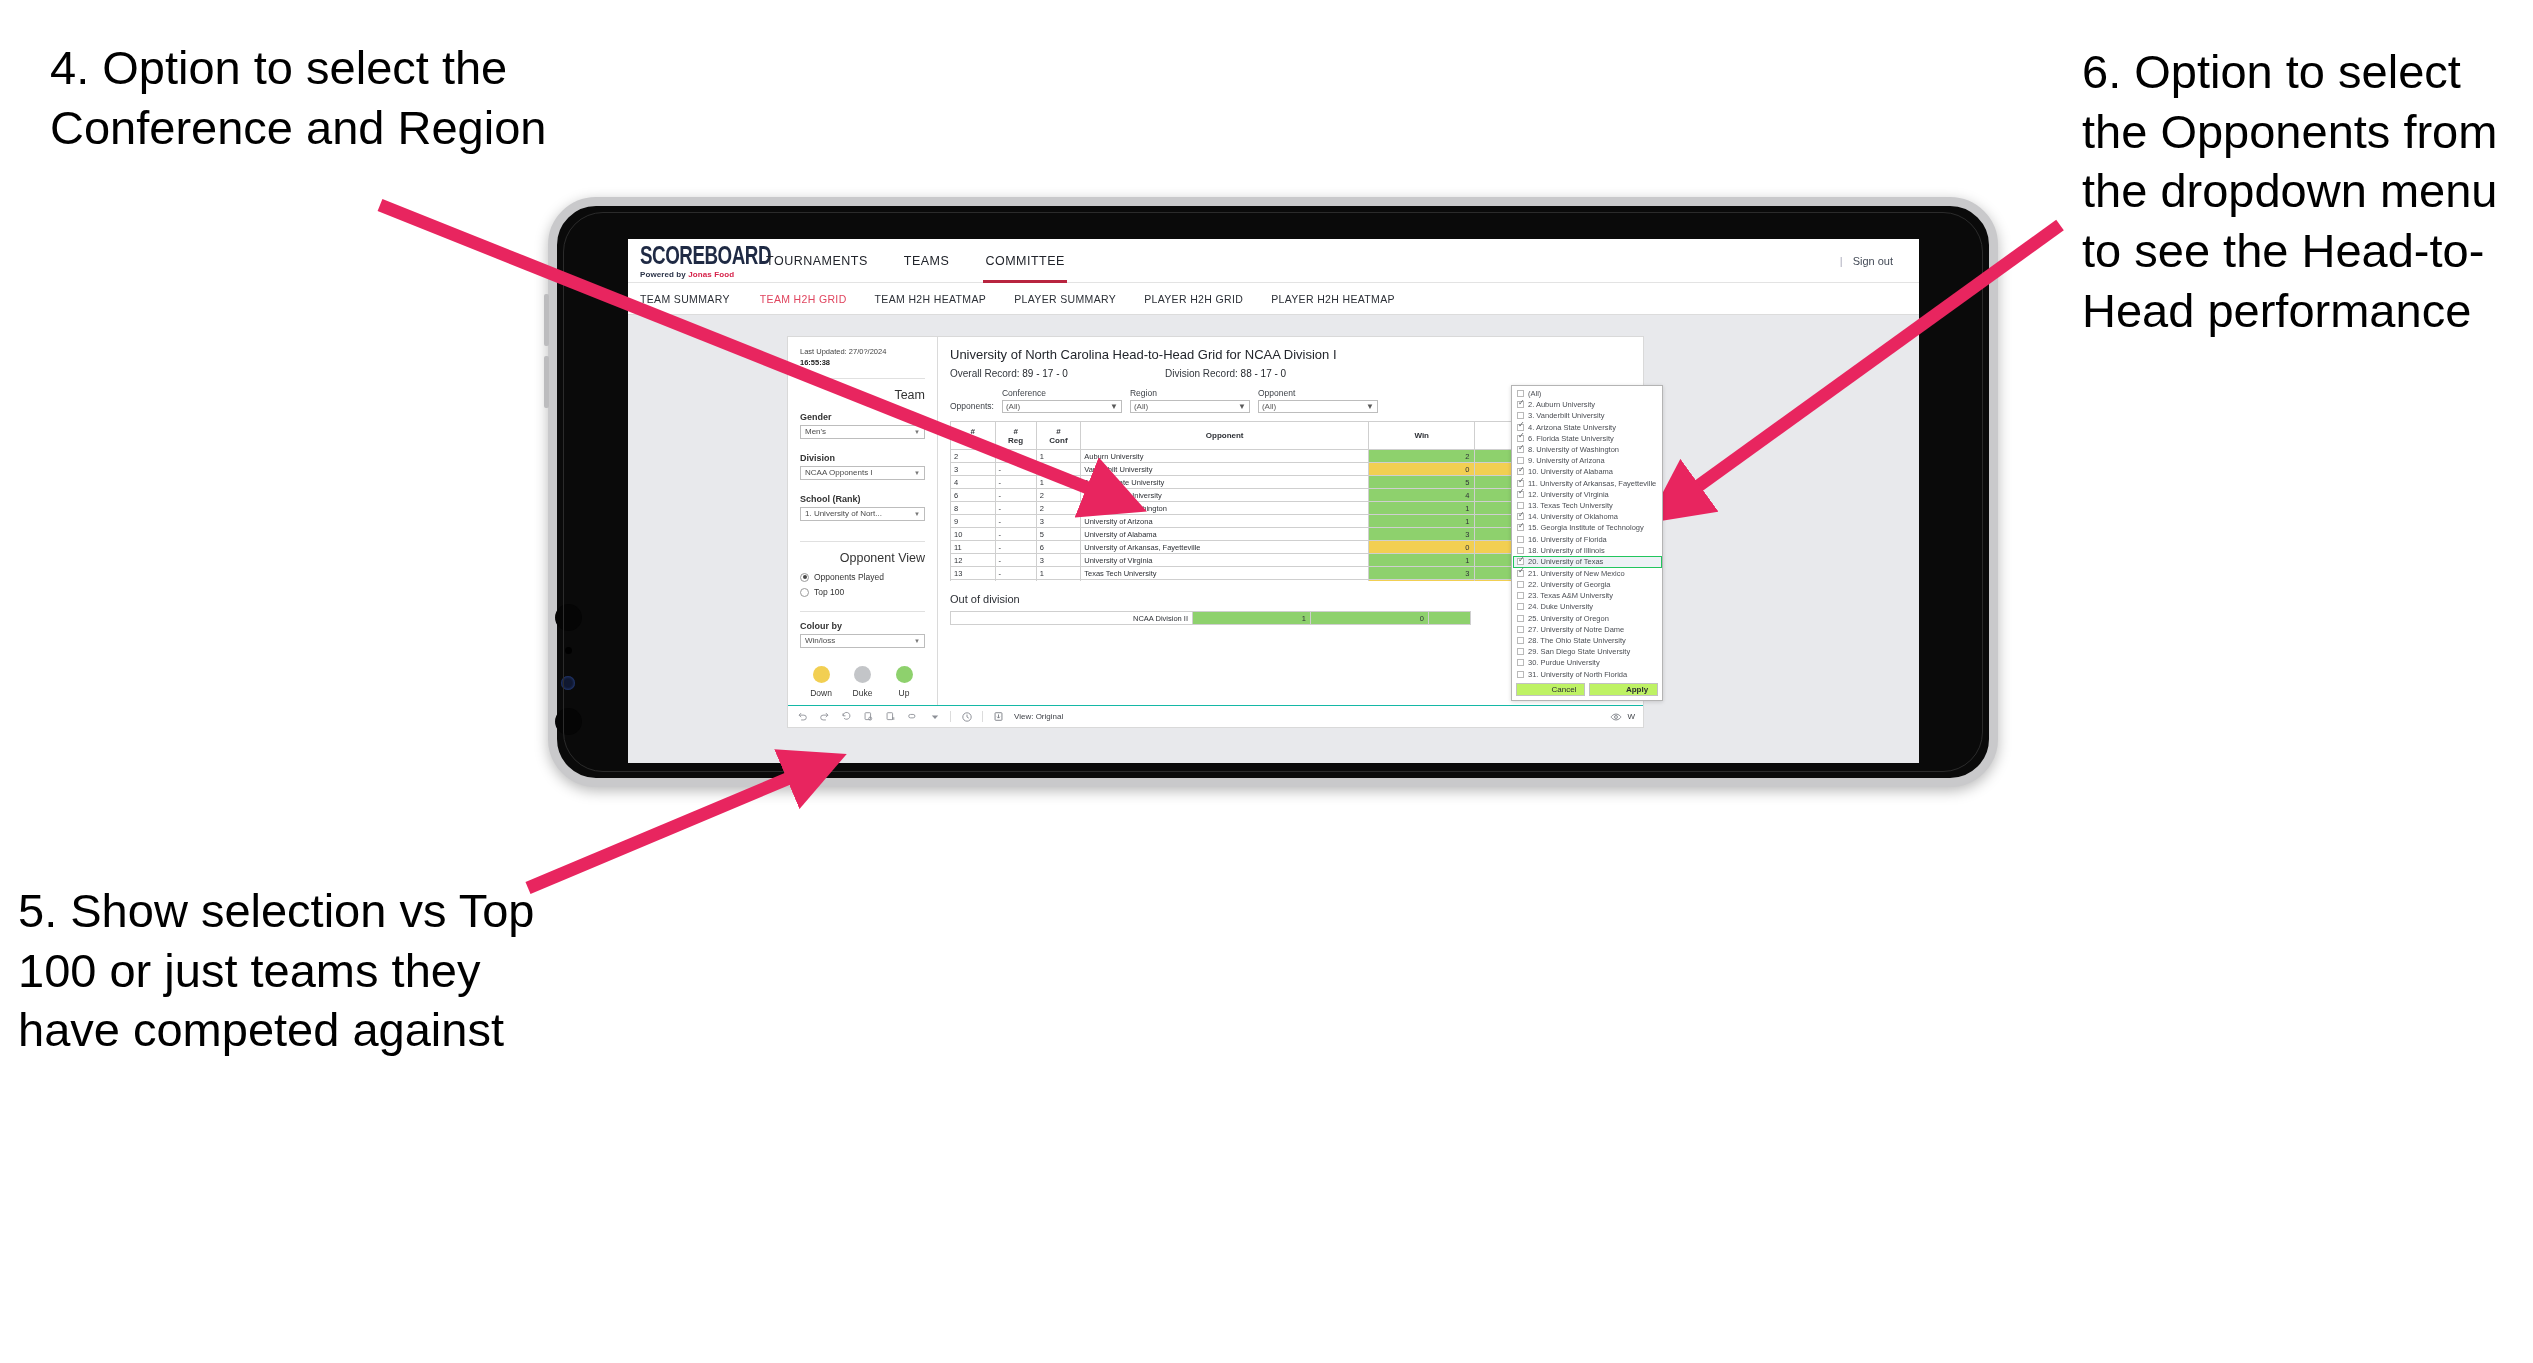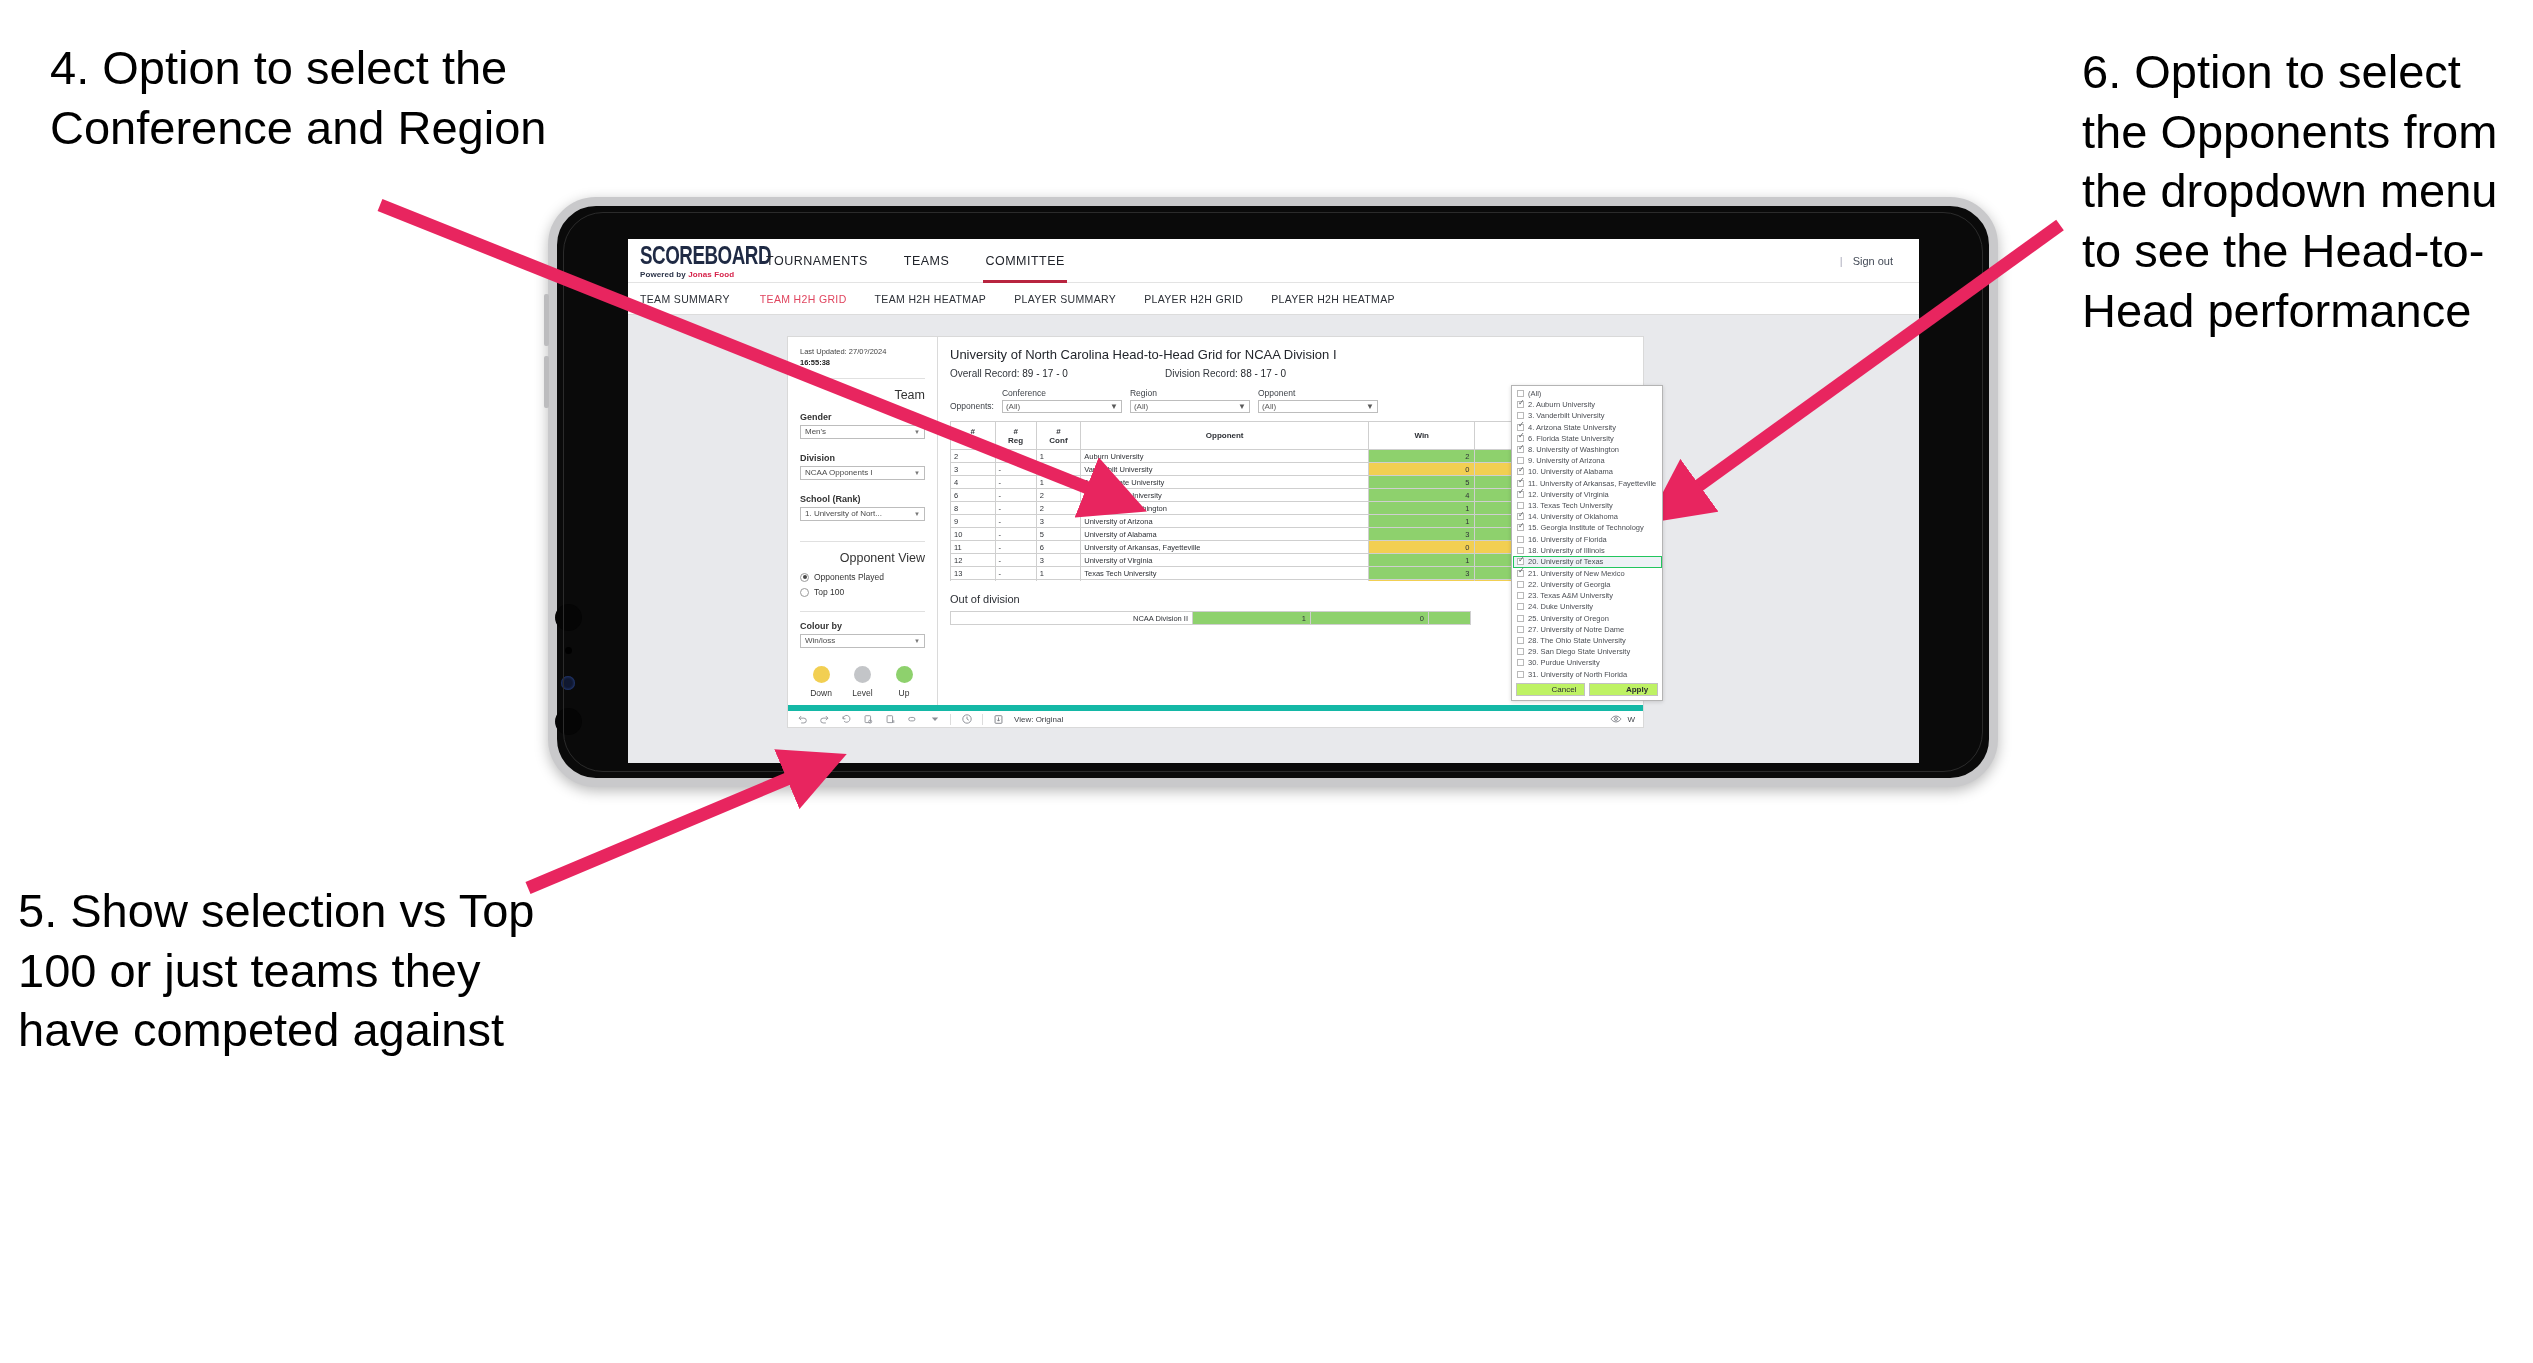--- a/index.html
+++ b/index.html
@@ -183,21 +183,21 @@
   }
   .dd-foot { display:flex; gap:4px; padding: 3px 4px 4px 4px; }
   .dd-btn {
     flex:1; height: 13px; background:#bef264; border:1px solid #c2c2c2;
     font-size: 8px; color:#2d2f33; display:flex; align-items:center; justify-content:center; cursor:pointer;padding-left:27px;
   }
   .dd-btn.apply { font-weight:700; }
 
   
   .vizfoot {
-    height: 22px; border-top:6px solid #14b8a6; display:flex; align-items:center;
+    height: 22px; border-top:1px solid #14b8a6; display:flex; align-items:center;
     padding: 0 8px; gap: 9px; color:#8d9097; font-size: 10px;
   }
   .tb-ico { width: 13px; height: 13px; display:flex; align-items:center; justify-content:center; cursor:pointer; }
   .tb-sep { width:1px; height: 11px; background:#dcdcdc; }
   .tb-txt { font-size: 8px; color:#3c3f45; }
   .foot-right { margin-left:auto; display:flex; align-items:center; gap:5px; }
 </style>
 </head>
 <body>
 
@@ -296,21 +296,21 @@
                 <span class="caret">▼</span>
               </div>
 
               <div class="legend">
                 <div class="leg">
                   <div class="dot" style="background:#f2cf52"></div>
                   <div class="lbl">Down</div>
                 </div>
                 <div class="leg">
                   <div class="dot" style="background:#c3c5c8"></div>
-                  <div class="lbl">Level</div>
+                  <div class="lbl">Duke</div>
                 </div>
                 <div class="leg">
                   <div class="dot" style="background:#8ed16d"></div>
                   <div class="lbl">Up</div>
                 </div>
               </div>
             </div>
 
             <div class="mainviz">
               <div class="viz-title">University of North Carolina Head-to-Head Grid for NCAA Division I</div>

